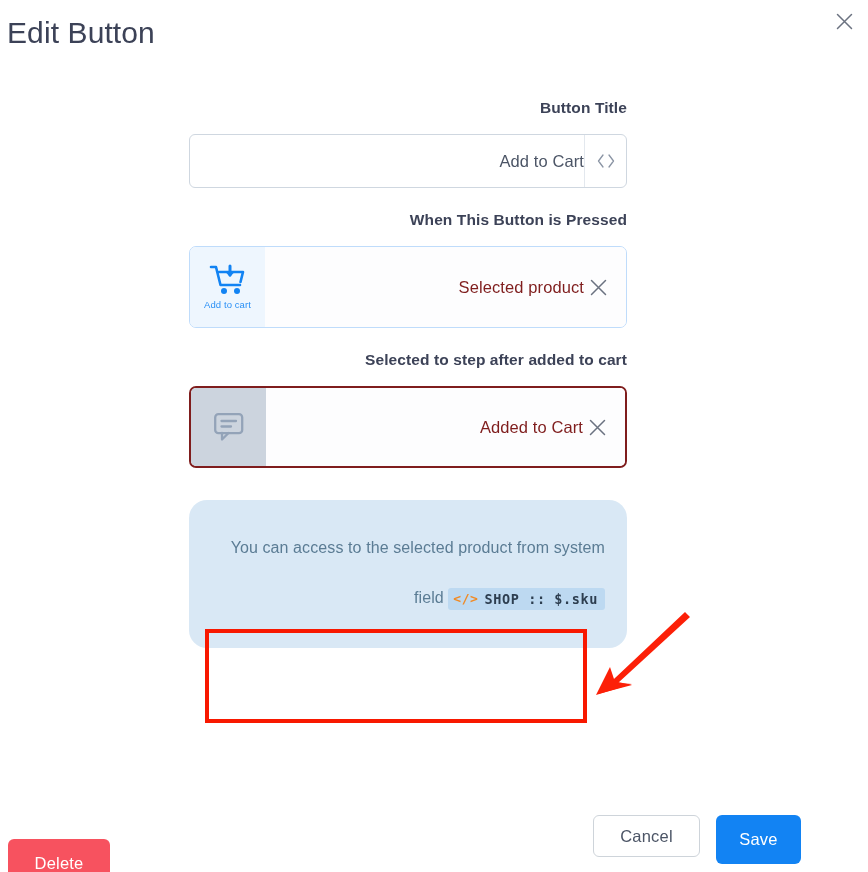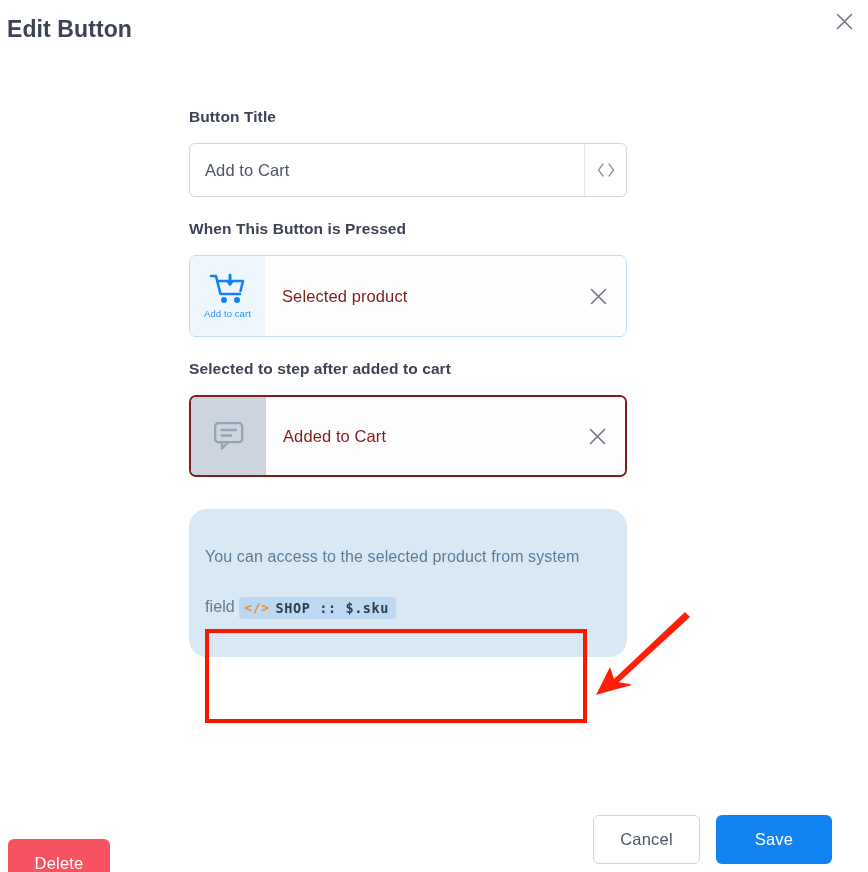--- a/index.html
+++ b/index.html
@@ -17,22 +17,22 @@
     width: 868px;
     height: 872px;
     background: #ffffff;
   }
 
   
   .modal-title {
     position: absolute;
     left: 7px;
     top: 16px;
-    font-size: 23px;
-    font-weight: 700;
+    font-size: 30px;
+    font-weight: 400;
     color: #3c4257;
     letter-spacing: 0.1px;
   }
 
   .close-btn {
     position: absolute;
     right: 9px;
     top: 6px;
     width: 30px;
     height: 30px;
@@ -40,22 +40,23 @@
     align-items: center;
     justify-content: center;
     cursor: pointer;
   }
   .close-btn svg { display: block; }
 
   
   .form-area {
     position: absolute;
     left: 189px;
-    top: 108px;
+    top: 99px;
     width: 438px;
+    text-align: right;
   }
 
   .field-label {
     font-size: 15.5px;
     font-weight: 700;
     color: #3c4257;
     letter-spacing: 0.1px;
   }
 
   
@@ -212,29 +213,29 @@
     width: 102px;
     height: 49px;
     background: #f7525f;
     color: #ffffff;
     margin-top: 24px;
   }
   .btn-cancel {
     left: 593px;
     top: 815px;
     width: 107px;
-    height: 49px;
+    height: 42px;
     background: #ffffff;
     border: 1px solid #ced4da;
     color: #4c5566;
   }
   .btn-save {
     left: 716px;
     top: 815px;
-    width: 116px;
+    width: 85px;
     height: 49px;
     background: #1283f3;
     color: #ffffff;
   }
 </style>
 </head>
 <body>
 
 <div class="modal">
 

